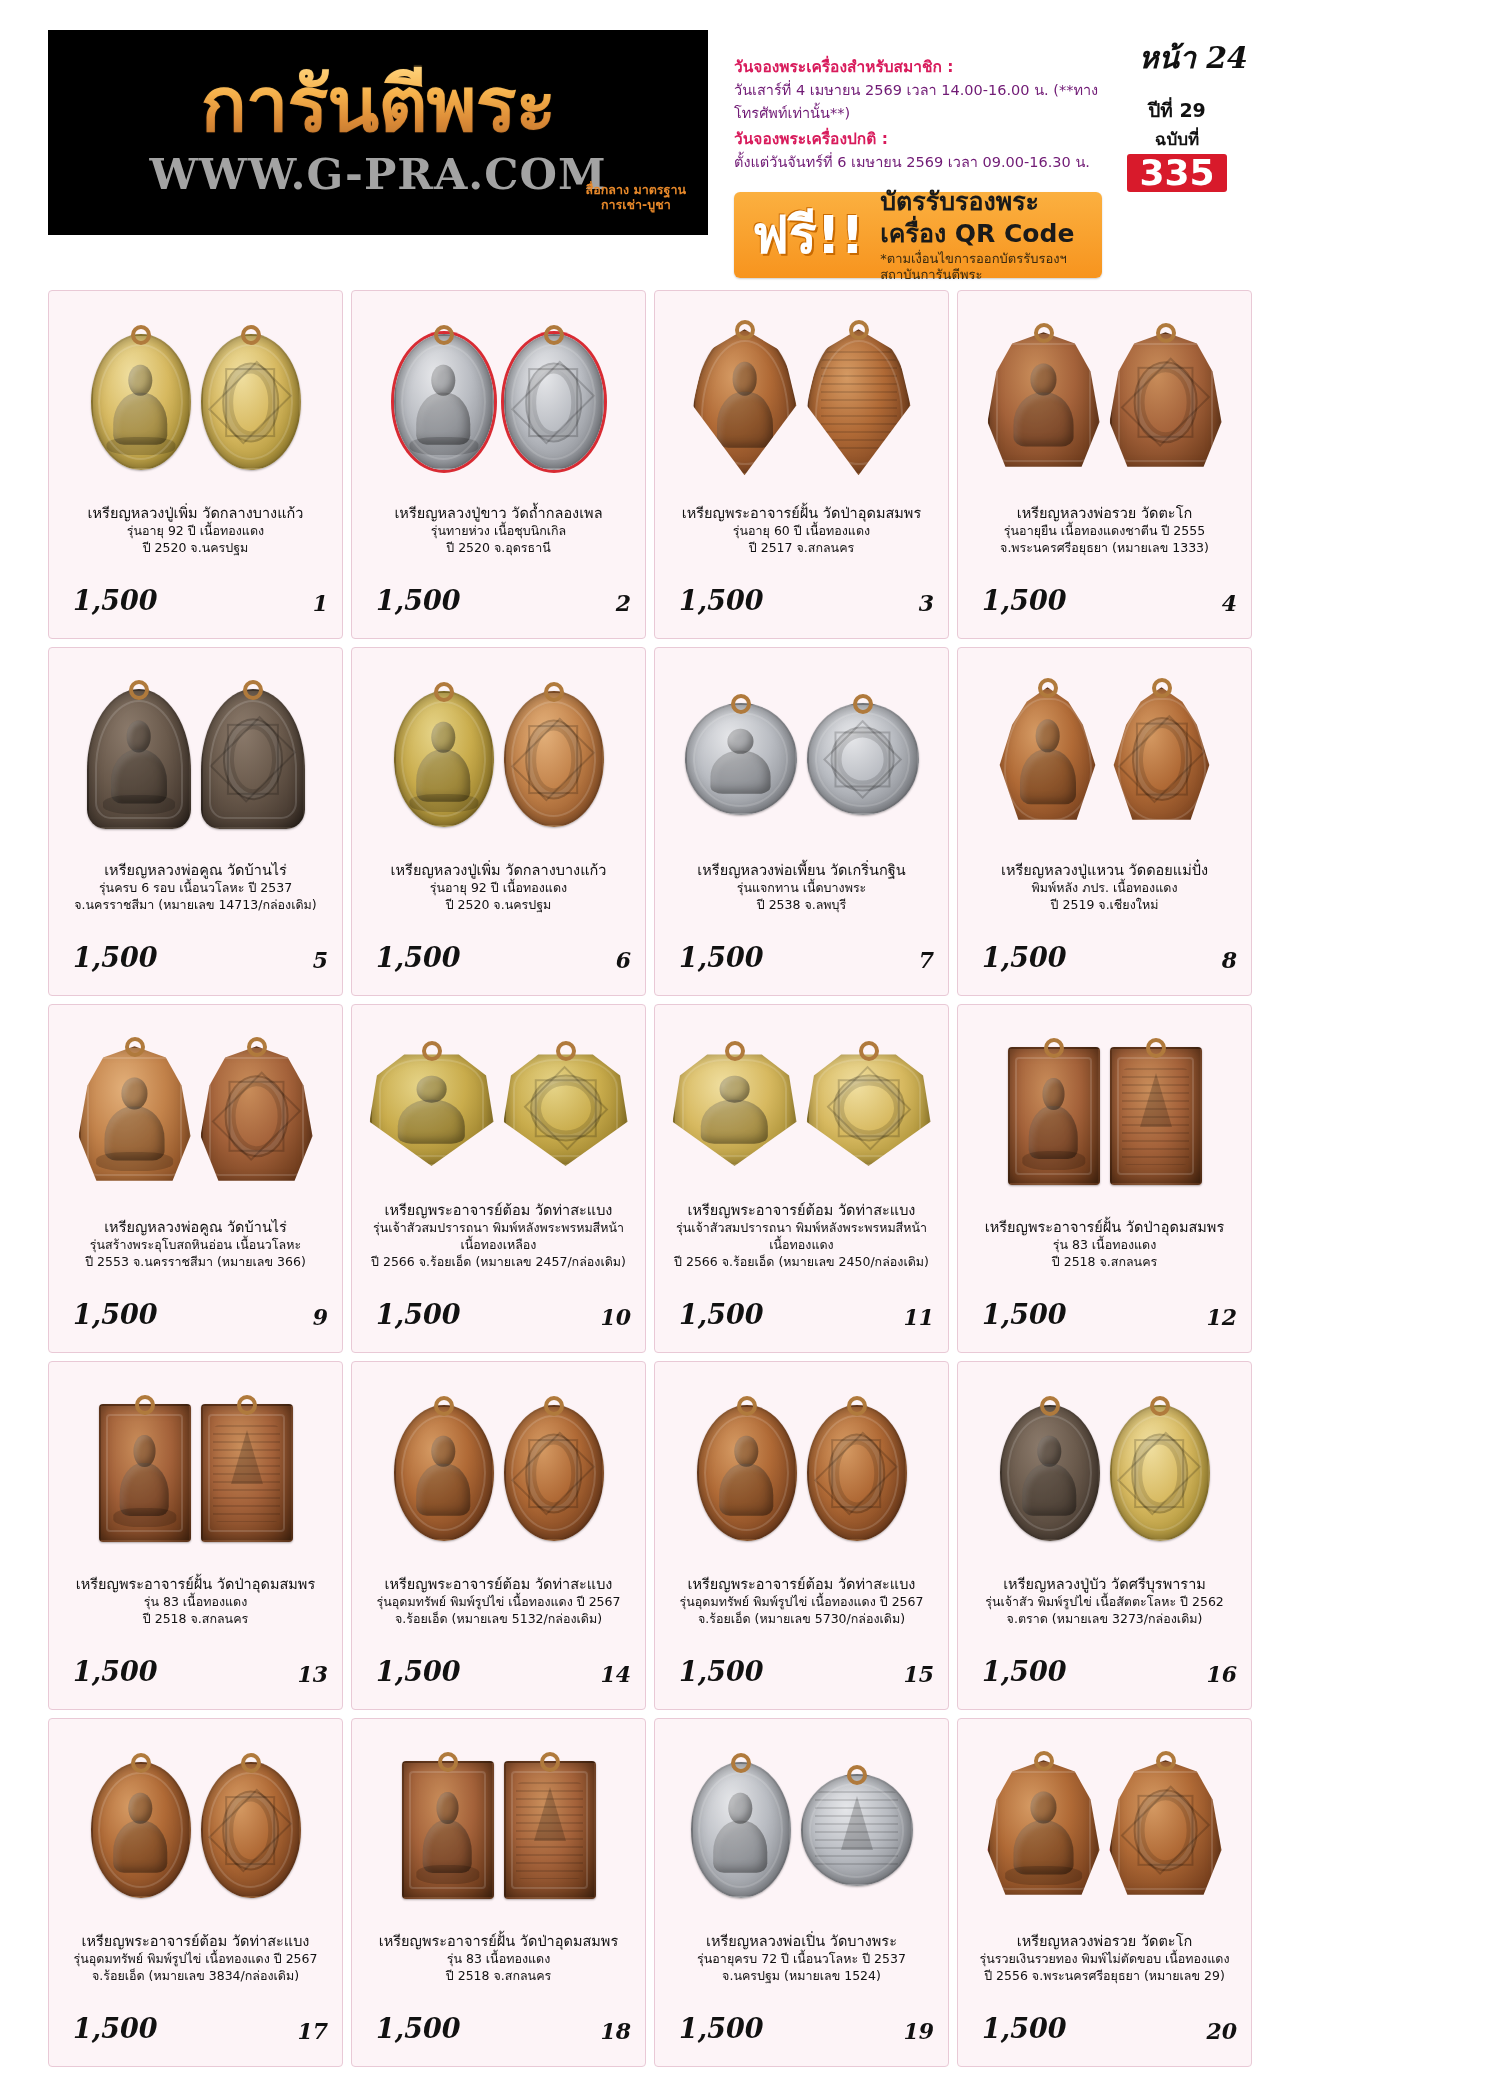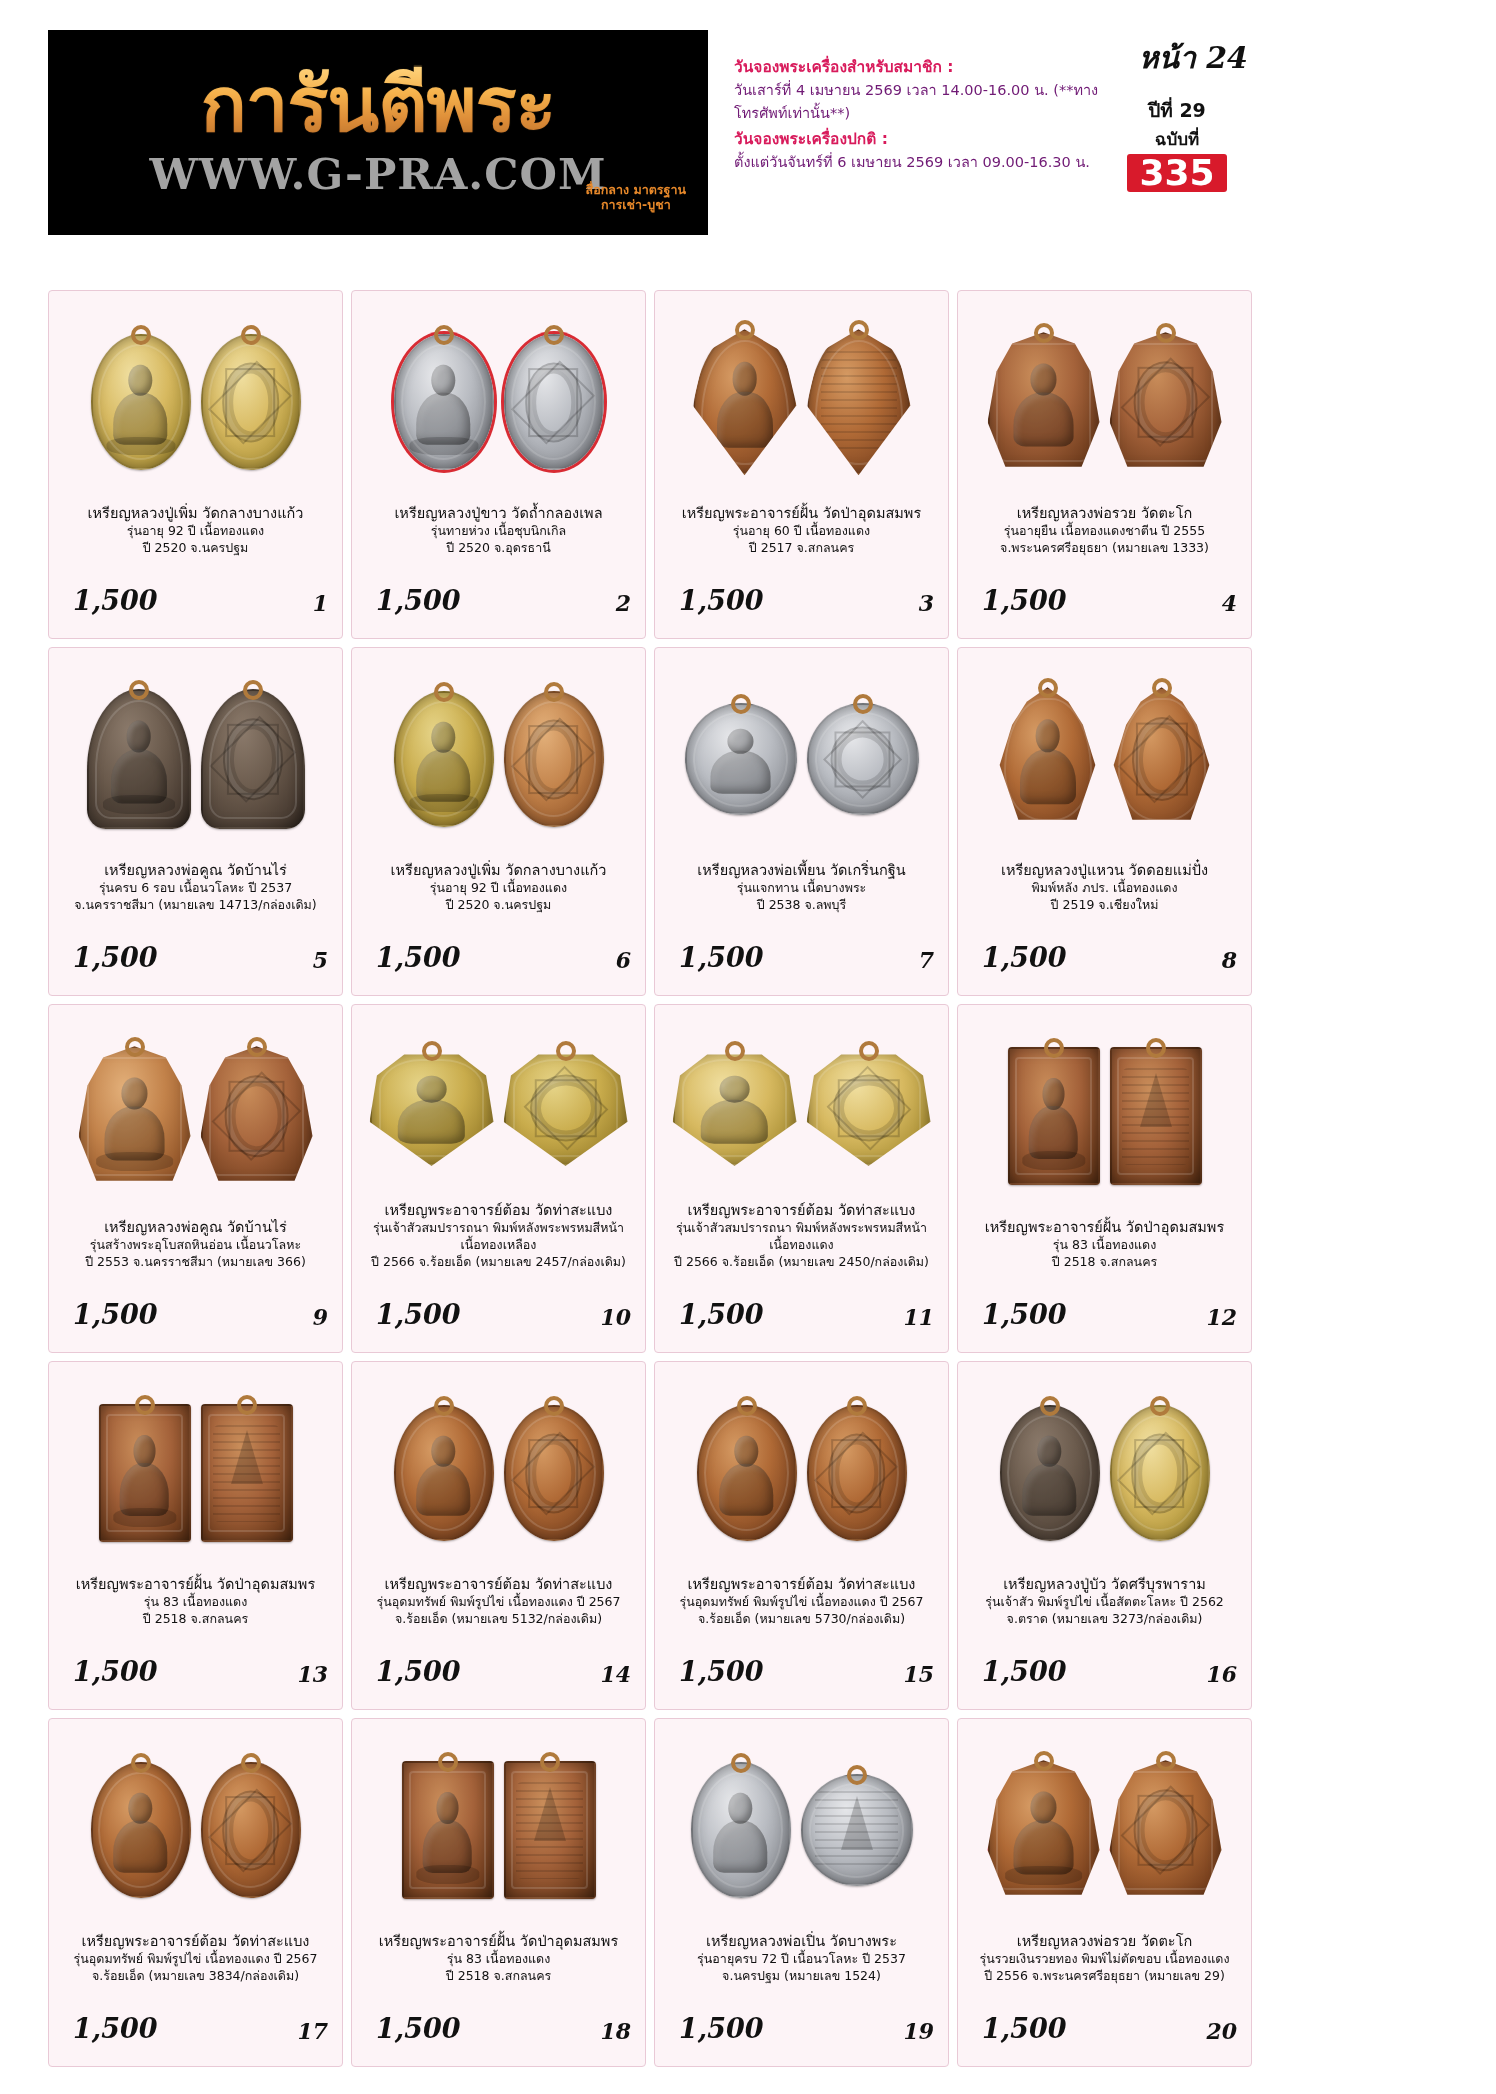--- a/index.html
+++ b/index.html
@@ -335,20 +335,27 @@
         <div>การเช่า-บูชา</div>
       </div>
     </div>
 
     <div class="header-mid">
       <div class="notice-line-title">วันจองพระเครื่องสำหรับสมาชิก :</div>
       <div class="notice-line">วันเสาร์ที่ 4 เมษายน 2569 เวลา 14.00-16.00 น. (**ทางโทรศัพท์เท่านั้น**)</div>
       <div class="notice-line-title">วันจองพระเครื่องปกติ :</div>
       <div class="notice-line">ตั้งแต่วันจันทร์ที่ 6 เมษายน 2569 เวลา 09.00-16.30 น.</div>
 
+      <div class="free-banner">
+        <div class="free-word">ฟรี!!</div>
+        <div class="free-texts">
+          <div class="free-main">บัตรรับรองพระเครื่อง QR Code</div>
+          <div class="free-note">*ตามเงื่อนไขการออกบัตรรับรองฯ สถาบันการันตีพระ</div>
+        </div>
+      </div>
     </div>
 
     <div class="header-right">
       <div class="page-no">
         <span>หน้า</span>
         <span>24</span>
       </div>
       <div class="issue-year">
         <span>ปีที่</span>
         <span>29</span>

